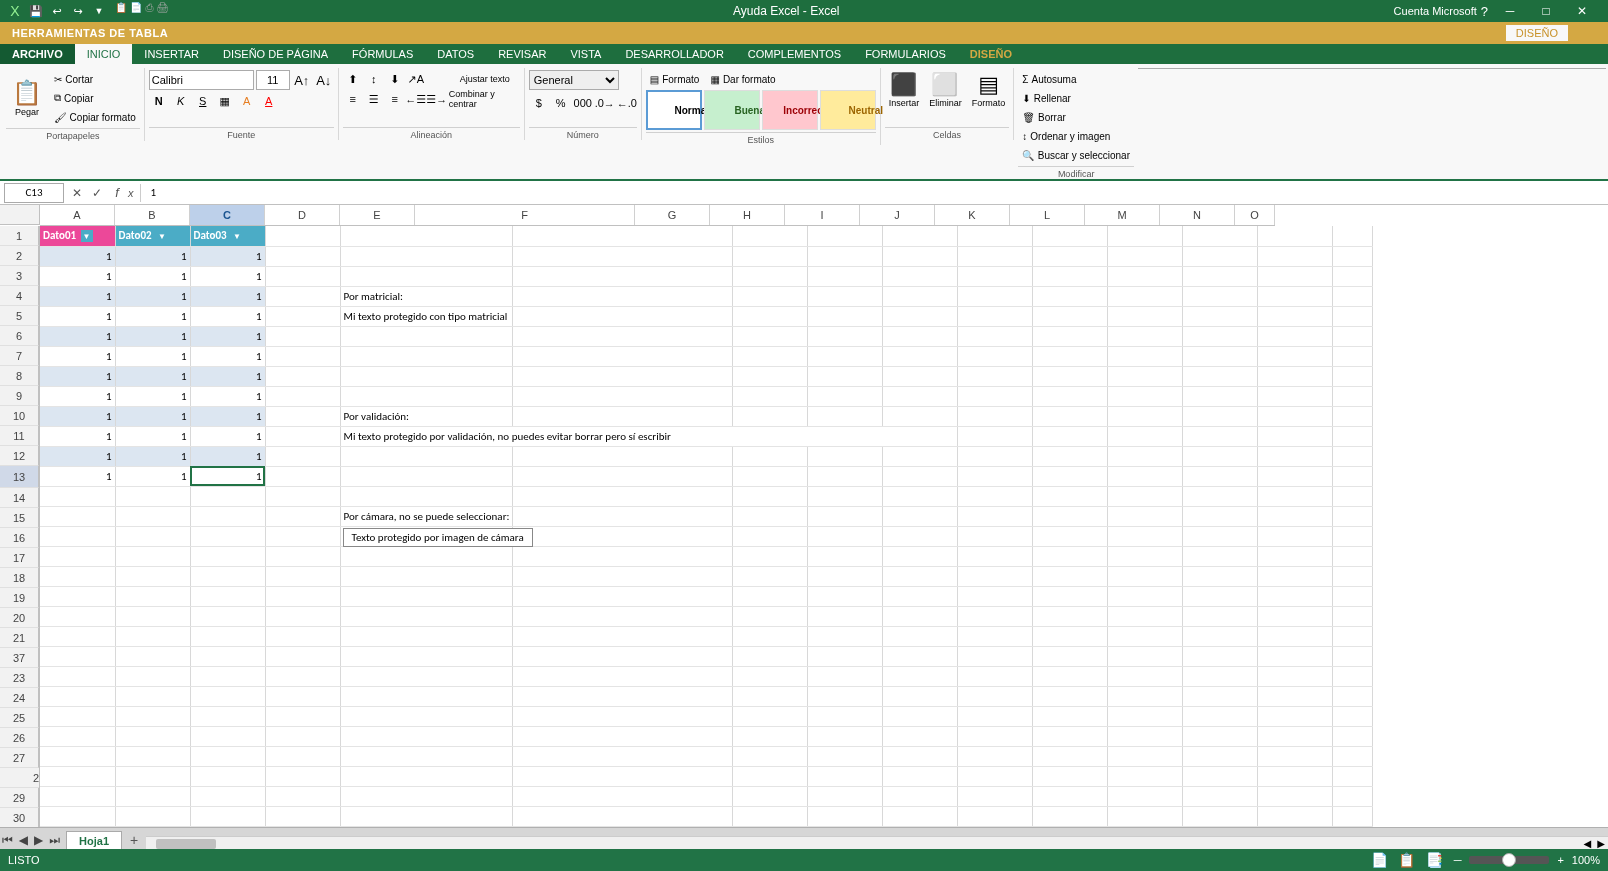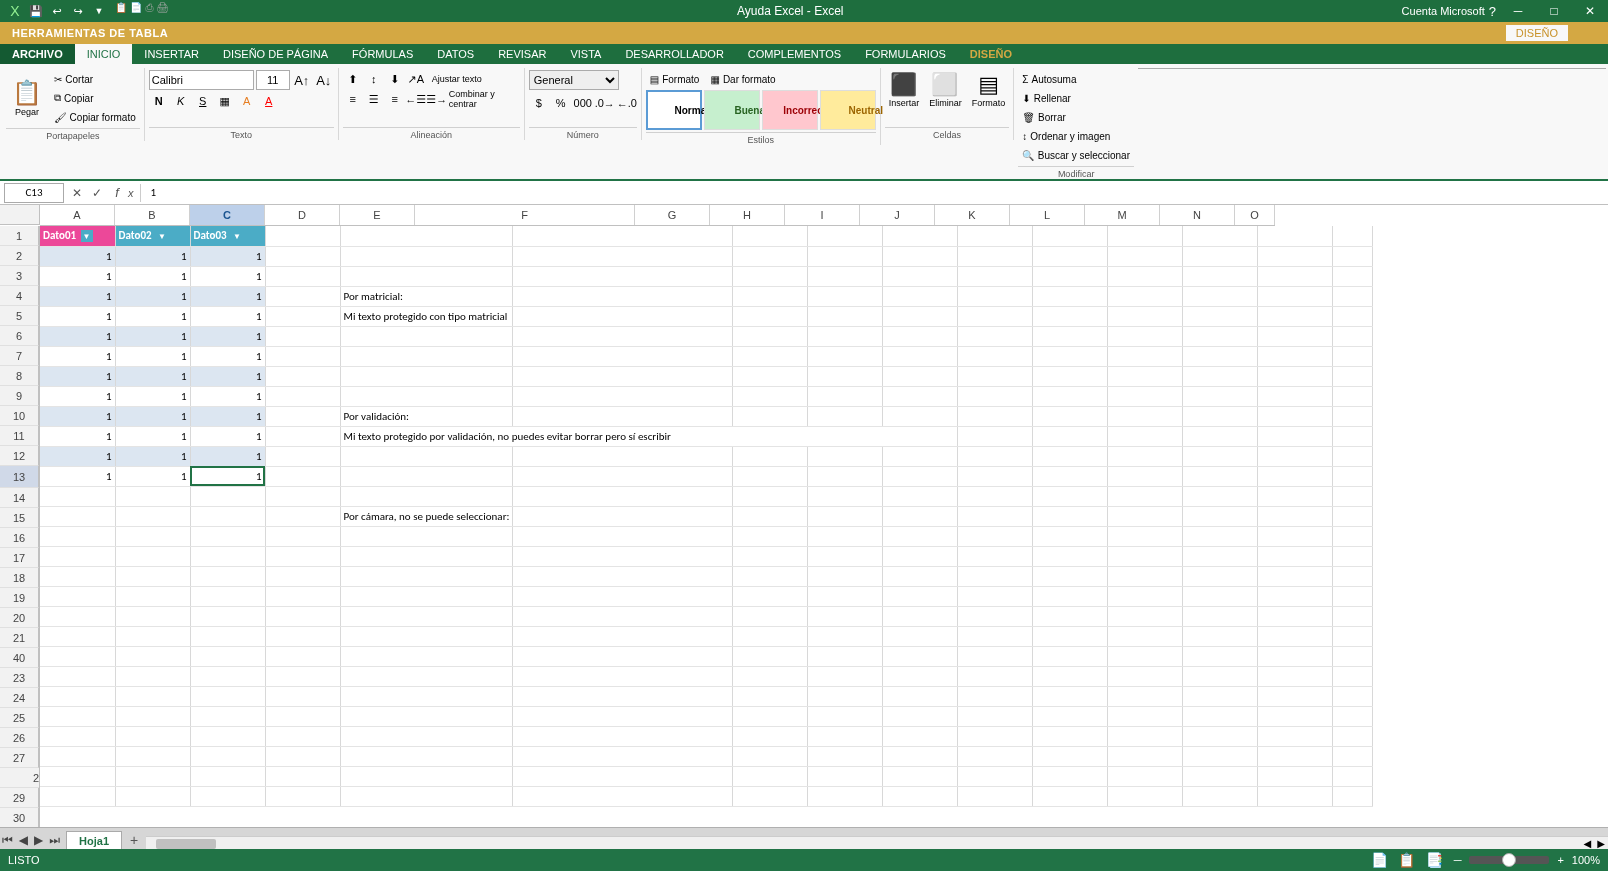--- a/index.html
+++ b/index.html
@@ -443,21 +443,21 @@
   <div class="title-section">
     <div class="quick-icons">
       <span class="quick-icon" style="font-size:14px; color:#90ee90;">X</span>
       <span class="quick-icon">💾</span>
       <span class="quick-icon">↩</span>
       <span class="quick-icon">↪</span>
       <span class="quick-icon" style="font-size:9px;">▼</span>
       <span style="margin: 0 4px; color: #aaa; font-size: 10px;">📋 📄 ⎙ 🖨 </span>
     </div>
     <div class="title-text">Ayuda Excel - Excel</div>
-    <div style="display:flex; align-items:center; gap:4px; ">
+    <div style="display:flex; align-items:center; gap:4px; padding-right:8px;">
       <span style="color:white; font-size:11px;">Cuenta Microsoft</span>
       <span style="color:white; font-size:13px;">?</span>
       <div class="window-controls">
         <div class="win-ctrl">─</div>
         <div class="win-ctrl">□</div>
         <div class="win-ctrl close">✕</div>
       </div>
     </div>
   </div>
 
@@ -523,32 +523,32 @@
           <div class="font-row2">
             <span class="fmt-btn bold">N</span>
             <span class="fmt-btn italic">K</span>
             <span class="fmt-btn underline">S</span>
             <span class="fmt-btn">▦</span>
             <span class="fmt-btn" style="color:#e67e22;">A</span>
             <span class="fmt-btn" style="text-decoration: underline; color:red;">A</span>
           </div>
         </div>
       </div>
-      <div class="rg-label">Texto</div>
+      <div class="rg-label">Fuente</div>
     </div>
 
     <div class="rg">
       <div class="rg-body">
         <div class="align-section">
           <div class="align-row">
             <span class="fmt-btn">⬆</span>
             <span class="fmt-btn">↕</span>
             <span class="fmt-btn">⬇</span>
             <span class="fmt-btn">↗A</span>
-            <span class="fmt-btn" style="font-size:9px; width:60px;">Ajustar texto</span>
+            <span class="fmt-btn" style="font-size:9px; width:60px;margin-left:28px;">Ajustar texto</span>
           </div>
           <div class="align-row">
             <span class="fmt-btn">≡</span>
             <span class="fmt-btn">☰</span>
             <span class="fmt-btn">≡</span>
             <span class="fmt-btn">←☰</span>
             <span class="fmt-btn">☰→</span>
             <span class="fmt-btn" style="font-size:9px; width:72px;">Combinar y centrar</span>
           </div>
         </div>
@@ -711,21 +711,21 @@
         <div class="row-header" style="height:20px;">12</div>
         <div class="row-header selected" style="height:22px; background:#d0d9e8;">13</div>
         <div class="row-header" style="height:20px;">14</div>
         <div class="row-header" style="height:20px;">15</div>
         <div class="row-header" style="height:20px;">16</div>
         <div class="row-header" style="height:20px;">17</div>
         <div class="row-header" style="height:20px;">18</div>
         <div class="row-header" style="height:20px;text-align:right;">19</div>
         <div class="row-header" style="height:20px;">20</div>
         <div class="row-header" style="height:20px;">21</div>
-        <div class="row-header" style="height:20px;">40</div>
+        <div class="row-header" style="height:20px;">37</div>
         <div class="row-header" style="height:20px;">23</div>
         <div class="row-header" style="height:20px;">24</div>
         <div class="row-header" style="height:20px;">25</div>
         <div class="row-header" style="height:20px;">26</div>
         <div class="row-header" style="height:20px;">27</div>
         <div class="row-header" style="height:20px;padding-left:39px;">28</div>
         <div class="row-header" style="height:20px;">29</div>
         <div class="row-header" style="height:20px;">30</div>
       </div>
 
@@ -1015,20 +1015,41 @@
               <td></td>
               <td></td>
               <td></td>
               <td></td>
               <td></td>
               <td></td>
               <td></td>
               <td></td>
             </tr>
 
+            <tr>
+              <td></td>
+              <td></td>
+              <td></td>
+              <td></td>
+              <td style="position:relative;">
+                <div style="position:absolute; top:1px; left:2px; background:white; border:1px solid #888; padding: 2px 8px; font-size:11px; font-family: Calibri, Arial, sans-serif; white-space:nowrap; z-index:10; min-width:180px;">
+                  Texto protegido por imagen de cámara
+                </div>
+              </td>
+              <td></td>
+              <td></td>
+              <td></td>
+              <td></td>
+              <td></td>
+              <td></td>
+              <td></td>
+              <td></td>
+              <td></td>
+              <td></td>
+            </tr>
 
             <tr>
                 <td></td>
                 <td></td>
                 <td></td>
                 <td></td>
                 <td></td>
                 <td></td>
                 <td></td>
                 <td></td>

